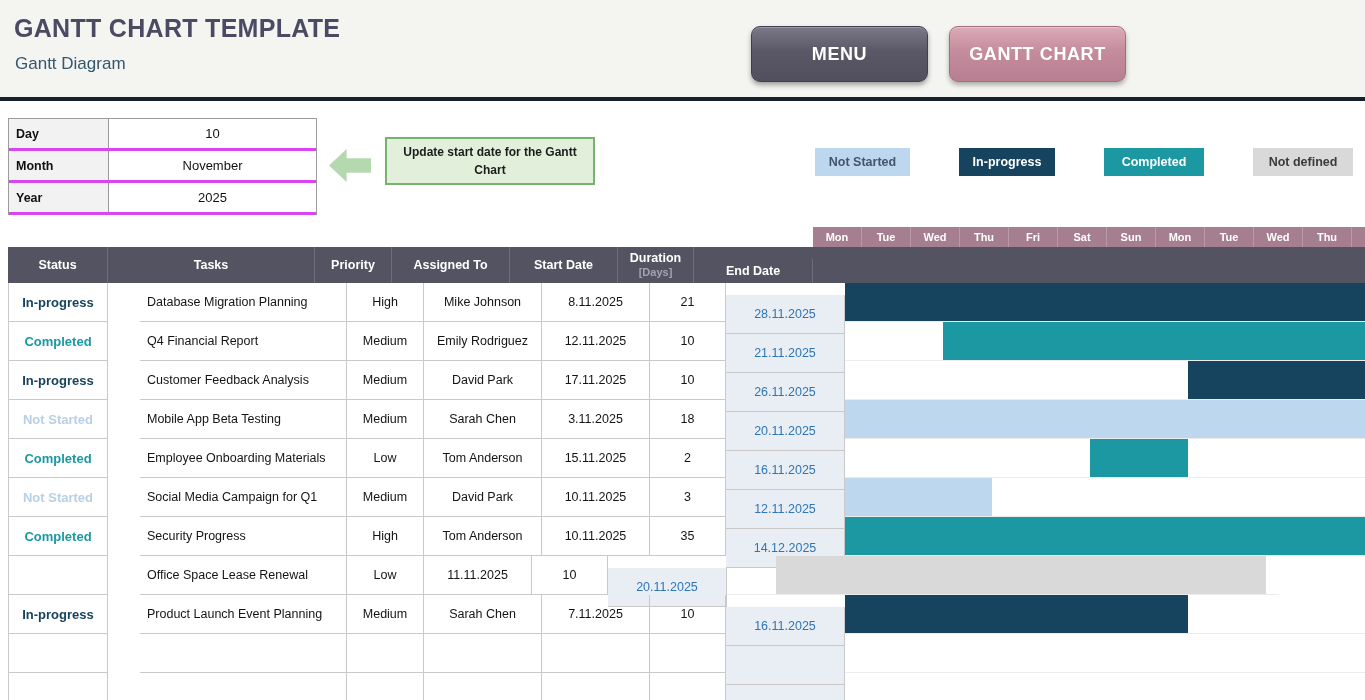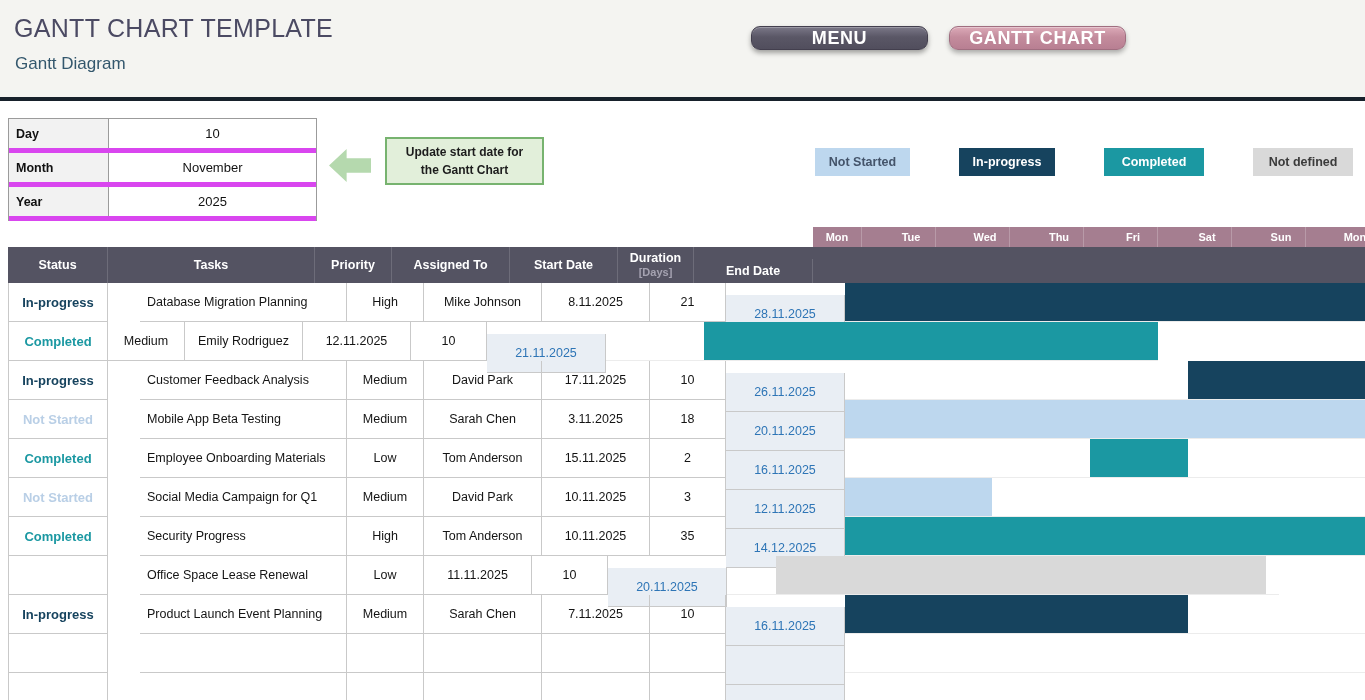--- a/index.html
+++ b/index.html
@@ -1,53 +1,53 @@
 <!DOCTYPE html>
 <html><head>
 <meta charset="utf-8">
 <style>
   html,body{margin:0;padding:0;background:#fff;}
   .page{position:relative;width:1365px;height:700px;overflow:hidden;background:#ffffff;
         font-family:"Liberation Sans",sans-serif;}
 
   
   .header{position:absolute;left:0;top:0;width:1365px;height:97px;background:#f4f4f1;}
-  .title{position:absolute;left:14px;top:14px;font-size:25px;font-weight:400;color:#4b4a63;letter-spacing:.3px;}
+  .title{position:absolute;left:14px;top:14px;font-size:25px;font-weight:700;color:#4b4a63;letter-spacing:.3px;}
   .subtitle{position:absolute;left:15px;top:54px;font-size:17px;color:#33576d;}
-  .btn{position:absolute;top:26px;width:177px;height:24px;border-radius:9px;display:flex;align-items:center;
+  .btn{position:absolute;top:26px;width:177px;height:56px;border-radius:9px;display:flex;align-items:center;
        justify-content:center;color:#fff;font-weight:700;font-size:18px;letter-spacing:.6px;cursor:pointer;box-sizing:border-box;}
   .btn-menu{left:751px;background:linear-gradient(#7b7888,#5a5766 45%,#514e5d);border:1px solid #433f4e;
        box-shadow:0 3px 5px rgba(0,0,0,.35), inset 0 1px 0 rgba(255,255,255,.25);}
   .btn-gantt{left:949px;background:linear-gradient(#dcaab8,#c48c9d 45%,#b87f92);border:1px solid #a06e80;
        box-shadow:0 3px 5px rgba(0,0,0,.3), inset 0 1px 0 rgba(255,255,255,.35);}
   .divider{position:absolute;left:0;top:97px;width:1365px;height:4px;background:#17212b;}
 
   
   .controls{position:absolute;left:8px;top:118px;width:307px;border:1px solid #9b9b9b;border-bottom:none;background:#fff;}
-  .ctl-row{display:flex;height:29px;border-bottom:5px solid #d946ef;justify-content:center;}
+  .ctl-row{display:flex;height:29px;border-bottom:3px solid #d946ef;justify-content:center;}
   .ctl-label{width:100px;background:#f2f2f2;border-right:1px solid #9b9b9b;font-weight:700;font-size:12.5px;
        display:flex;align-items:center;padding-left:7px;color:#111;box-sizing:border-box;}
   .ctl-value{flex:1;display:flex;align-items:center;justify-content:center;font-size:13px;color:#111;}
 
   .arrow{position:absolute;left:329px;top:149px;width:42px;height:33px;background:#b5d9ae;
        clip-path:polygon(0 50%,42% 0,42% 28%,100% 28%,100% 72%,42% 72%,42% 100%);}
-  .note{position:absolute;left:385px;top:137px;width:159px;height:48px;background:#e2efda;border:2px solid #77b36f;
+  .note{position:absolute;left:385px;top:137px;width:210px;height:48px;background:#e2efda;border:2px solid #77b36f;
        display:flex;align-items:center;justify-content:center;text-align:center;font-size:12px;font-weight:700;
        color:#1c1c1c;padding:12px 12px;box-sizing:border-box;line-height:1.5;}
 
   
   .legend{position:absolute;left:815px;top:148px;width:538px;height:28px;display:flex;justify-content:space-between;}
   .legend-item{height:28px;display:flex;align-items:center;justify-content:center;font-size:12.5px;font-weight:700;}
   .lg-notstarted{width:95px;color:#44546a;}
   .lg-inprogress{width:96px;color:#fff;}
   .lg-completed{width:100px;color:#fff;}
   .lg-notdefined{width:100px;color:#3b3b3b;}
 
   
-  .gantt-weekdays{position:absolute;left:813px;top:227px;width:552px;height:20px;overflow:hidden;display:flex;background:#a57e90;gap:25px;}
+  .gantt-weekdays{position:absolute;left:813px;top:227px;width:552px;height:20px;overflow:hidden;display:flex;background:#a57e90;}
   .wk-cell{flex:0 0 49px;display:flex;align-items:center;justify-content:center;color:#fff;font-size:11px;
        font-weight:700;border-right:1px solid rgba(255,255,255,.22);box-sizing:border-box;}
   .gantt-dates{position:absolute;left:813px;top:247px;width:552px;height:36px;overflow:hidden;display:flex;background:#16435e;}
   .date-cell{flex:0 0 49px;display:flex;align-items:center;justify-content:center;color:#fff;font-size:10.5px;
        font-weight:700;border-right:1px solid rgba(255,255,255,.25);box-sizing:border-box;}
 
   
   .table{position:absolute;left:8px;top:247px;width:1357px;height:453px;overflow:hidden;}
   .thead{display:flex;height:36px;background:#545362;}
   .th{display:flex;flex-direction:column;align-items:center;justify-content:center;color:#fff;font-weight:700;
@@ -161,20 +161,21 @@
           <div class="td c-assigned w-assigned">Mike Johnson</div>
           <div class="td c-start w-start">8.11.2025</div>
           <div class="td c-duration w-duration">21</div>
           <div class="td c-end w-end">28.11.2025</div>
           <div class="c-gantt">
             <div class="bar" style="left: 0px; width: 931px; background: rgb(22, 67, 94);"></div>
           </div>
         </div>
         <div class="trow">
           <div class="td c-status w-status st-completed">Completed</div>
+          <div class="td c-task w-task">Q4 Financial Report</div>
           <div class="td c-priority w-priority">Medium</div>
           <div class="td c-assigned w-assigned">Emily Rodriguez</div>
           <div class="td c-start w-start">12.11.2025</div>
           <div class="td c-duration w-duration">10</div>
           <div class="td c-end w-end">21.11.2025</div>
           <div class="c-gantt">
             <div class="bar" style="left: 98px; width: 490px; background: rgb(27, 152, 162);"></div>
           </div>
         </div>
         <div class="trow">

